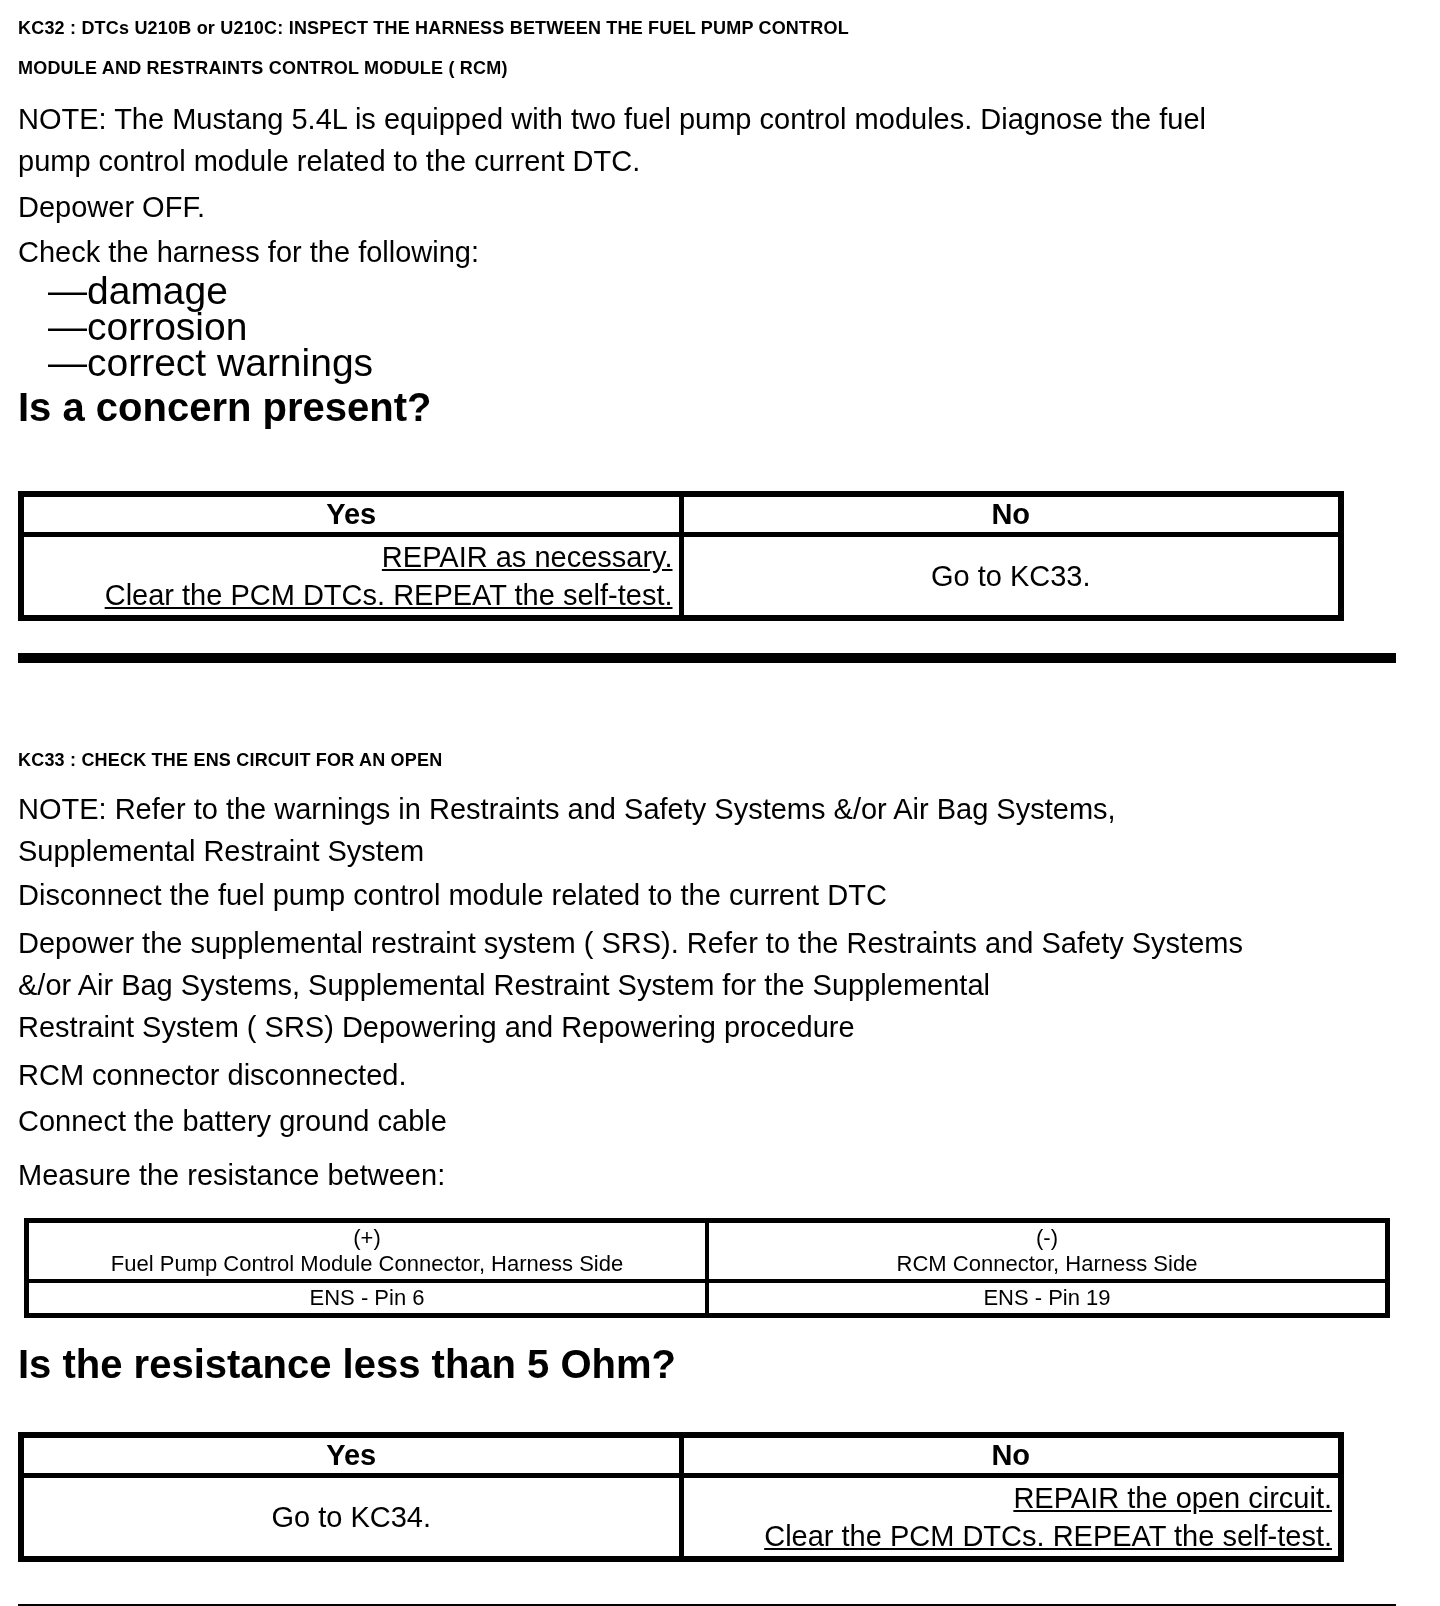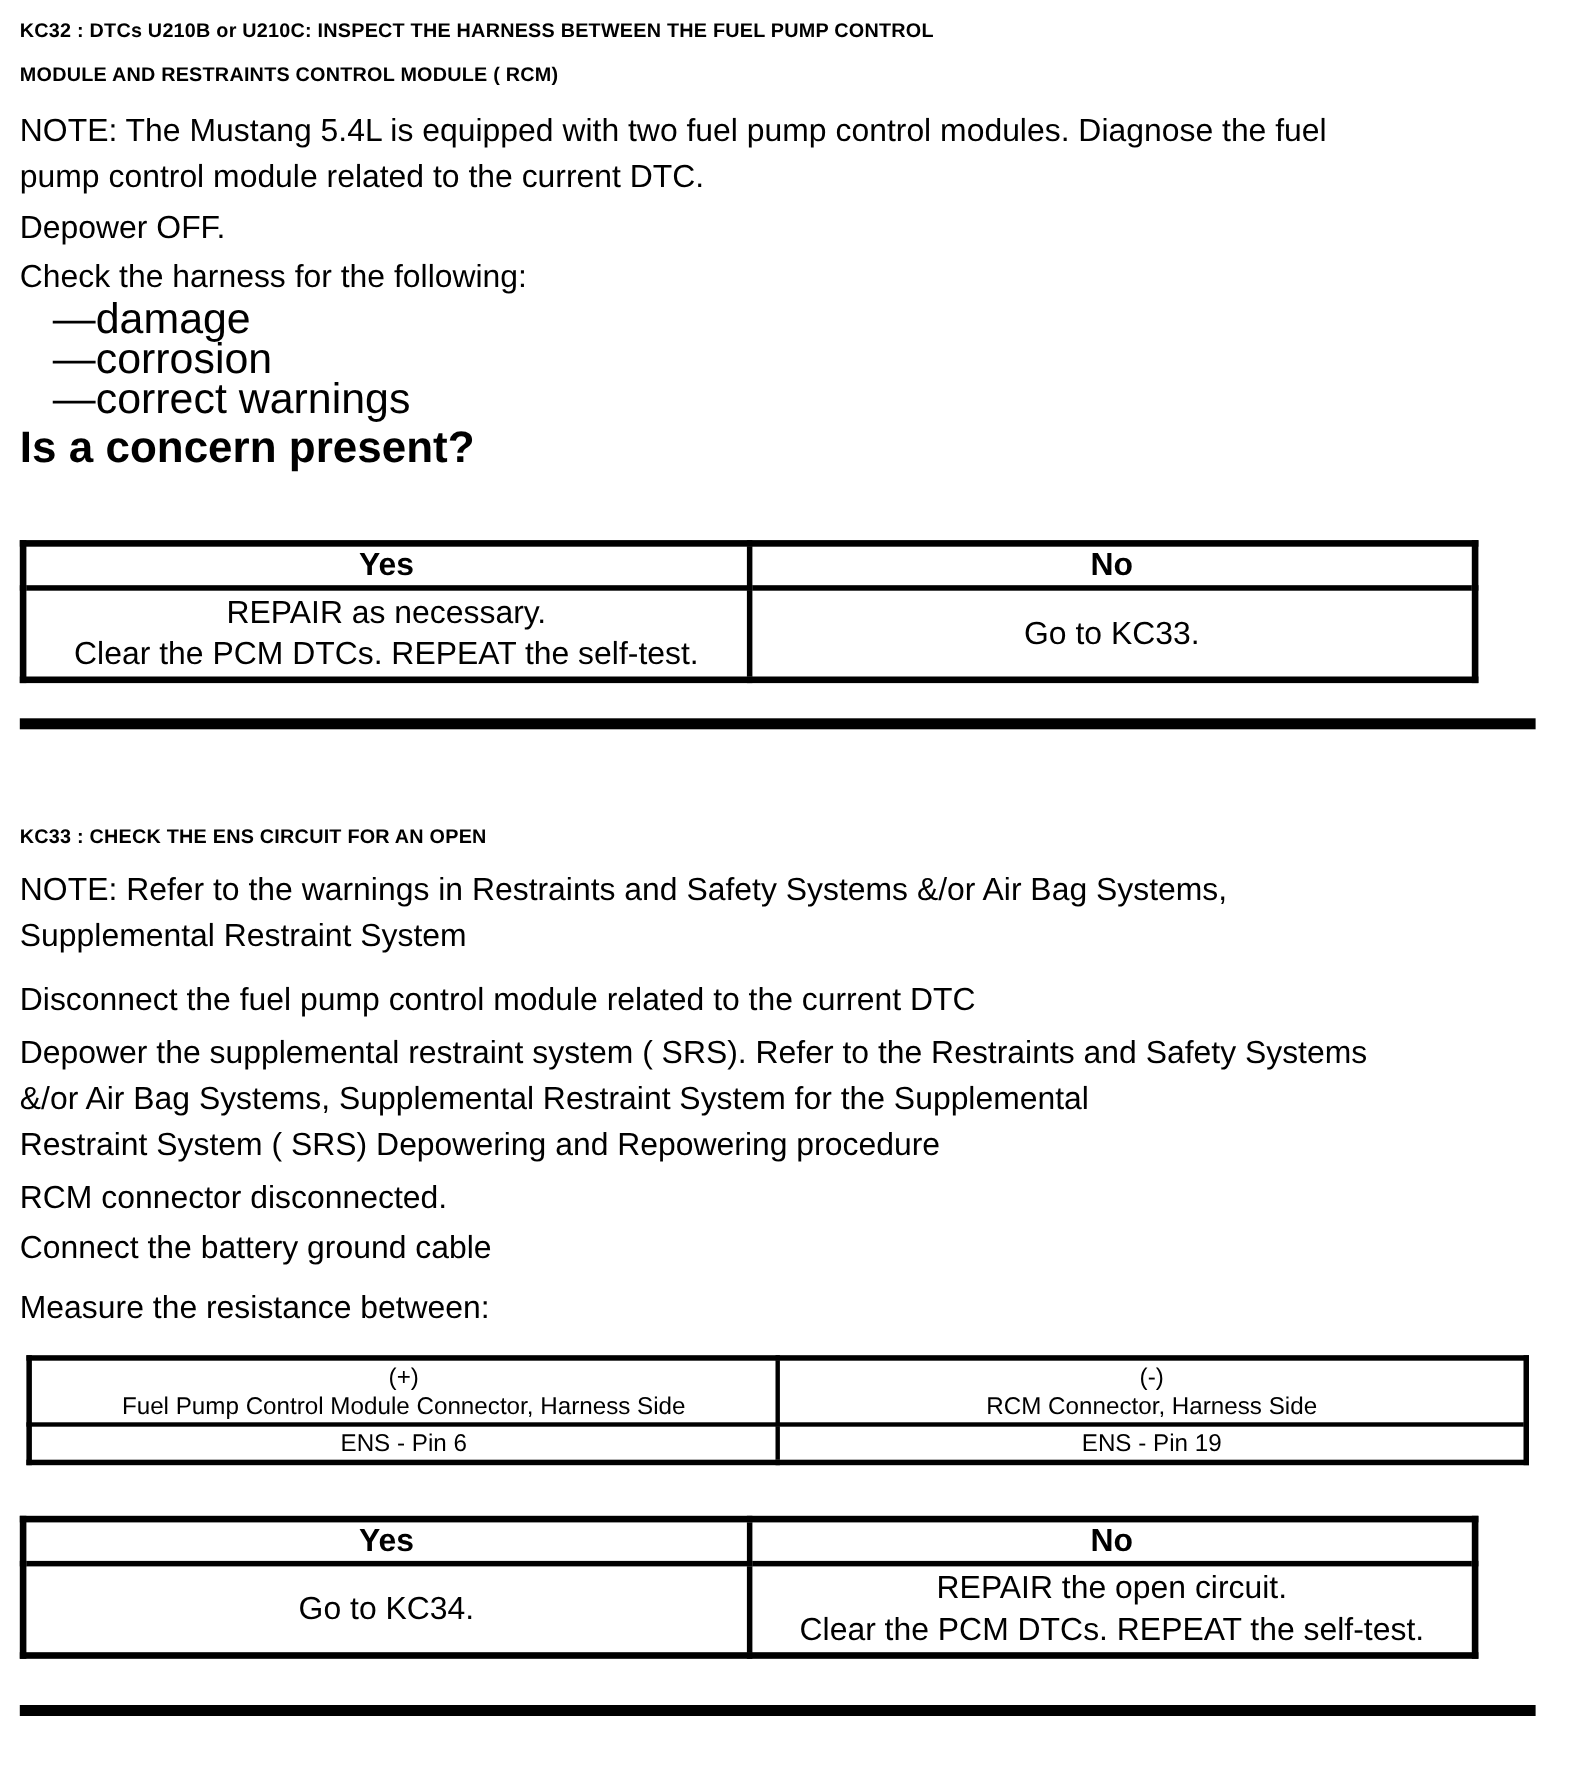--- a/index.html
+++ b/index.html
@@ -57,21 +57,21 @@
     padding: 1px 4px;
     text-align: center;
   }
   table.decision td {
     font-size: 29px;
     line-height: 38px;
     padding: 1px 6px;
     white-space: pre-line;
     vertical-align: middle;
   }
-  table.decision td.cell-left   { text-align: center; }
+  table.decision td.cell-left   { text-align: right; text-decoration: underline; }
   table.decision td.cell-center { text-align: center; }
   table.measure {
     border-collapse: collapse;
     table-layout: fixed;
     width: 1366px;
     border: 5px solid #000;
     margin-left: 6px;
   }
   table.measure th, table.measure td {
     border: 4px solid #000;
@@ -129,21 +129,21 @@
   </div>
 
   <div class="divider" style="margin-top:32px"></div>
 
   <div>
     <div class="section-heading" style="margin-top:77px">KC33 : CHECK THE ENS CIRCUIT FOR AN OPEN</div>
 
     <p class="para" style="margin-top:8px">NOTE: Refer to the warnings in Restraints and Safety Systems &amp;/or Air Bag Systems,
 Supplemental Restraint System</p>
 
-    <p class="para" style="margin-top:16px">Disconnect the fuel pump control module related to the current DTC</p>
+    <p class="para" style="margin-top:2px">Disconnect the fuel pump control module related to the current DTC</p>
 
     <p class="para" style="margin-top:6px">Depower the supplemental restraint system ( SRS). Refer to the Restraints and Safety Systems
 &amp;/or Air Bag Systems, Supplemental Restraint System for the Supplemental
 Restraint System ( SRS) Depowering and Repowering procedure</p>
 
     <p class="para" style="margin-top:6px">RCM connector disconnected.</p>
 
     <p class="para" style="margin-top:4px">Connect the battery ground cable</p>
 
     <p class="para" style="margin-top:12px">Measure the resistance between:</p>
@@ -156,20 +156,21 @@
         <th>(-)
 RCM Connector, Harness Side</th>
       </tr>
       <tr>
         <td>ENS - Pin 6</td>
         <td>ENS - Pin 19</td>
       </tr>
     </tbody>
       </table>
 
+    <p class="question" style="margin-top:24px">Is the resistance less than 5 Ohm?</p>
 
     <table class="decision" style="margin-top:46px">
       <tbody>
           <tr>
         <th>Yes</th>
         <th>No</th>
       </tr>
       <tr>
         <td class="cell-center">Go to KC34.</td>
         <td class="cell-left">REPAIR the open circuit.

